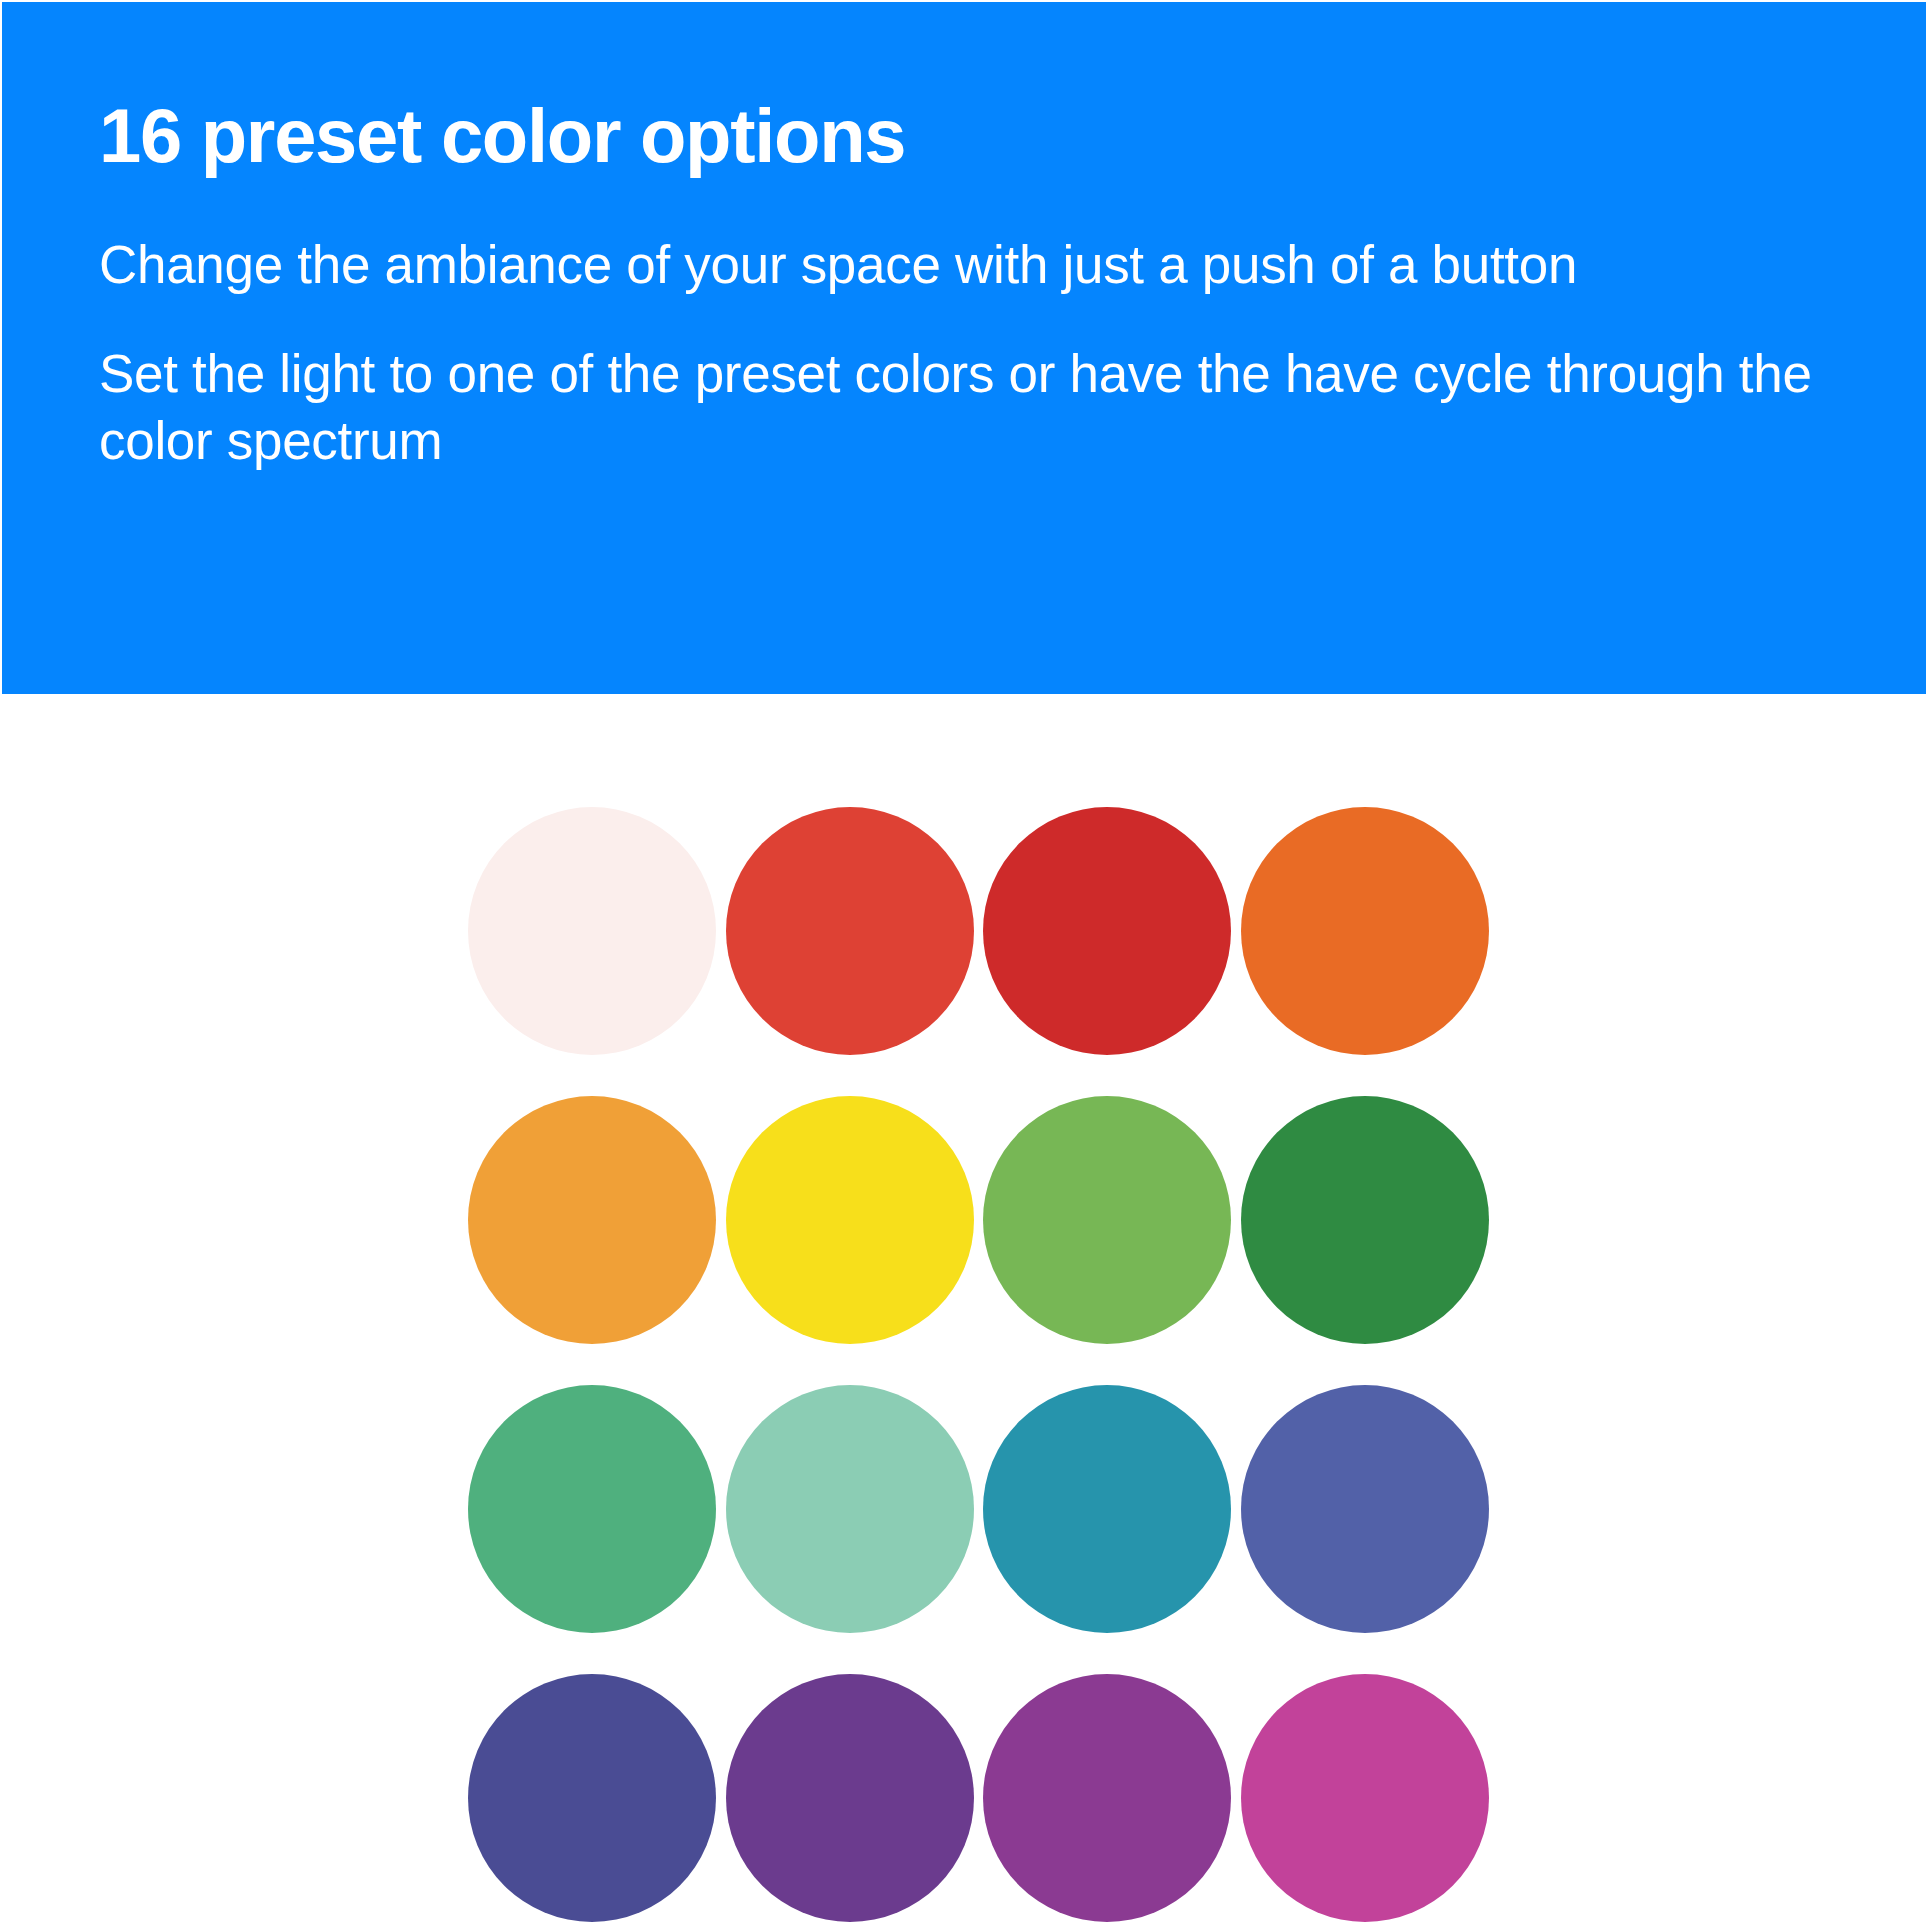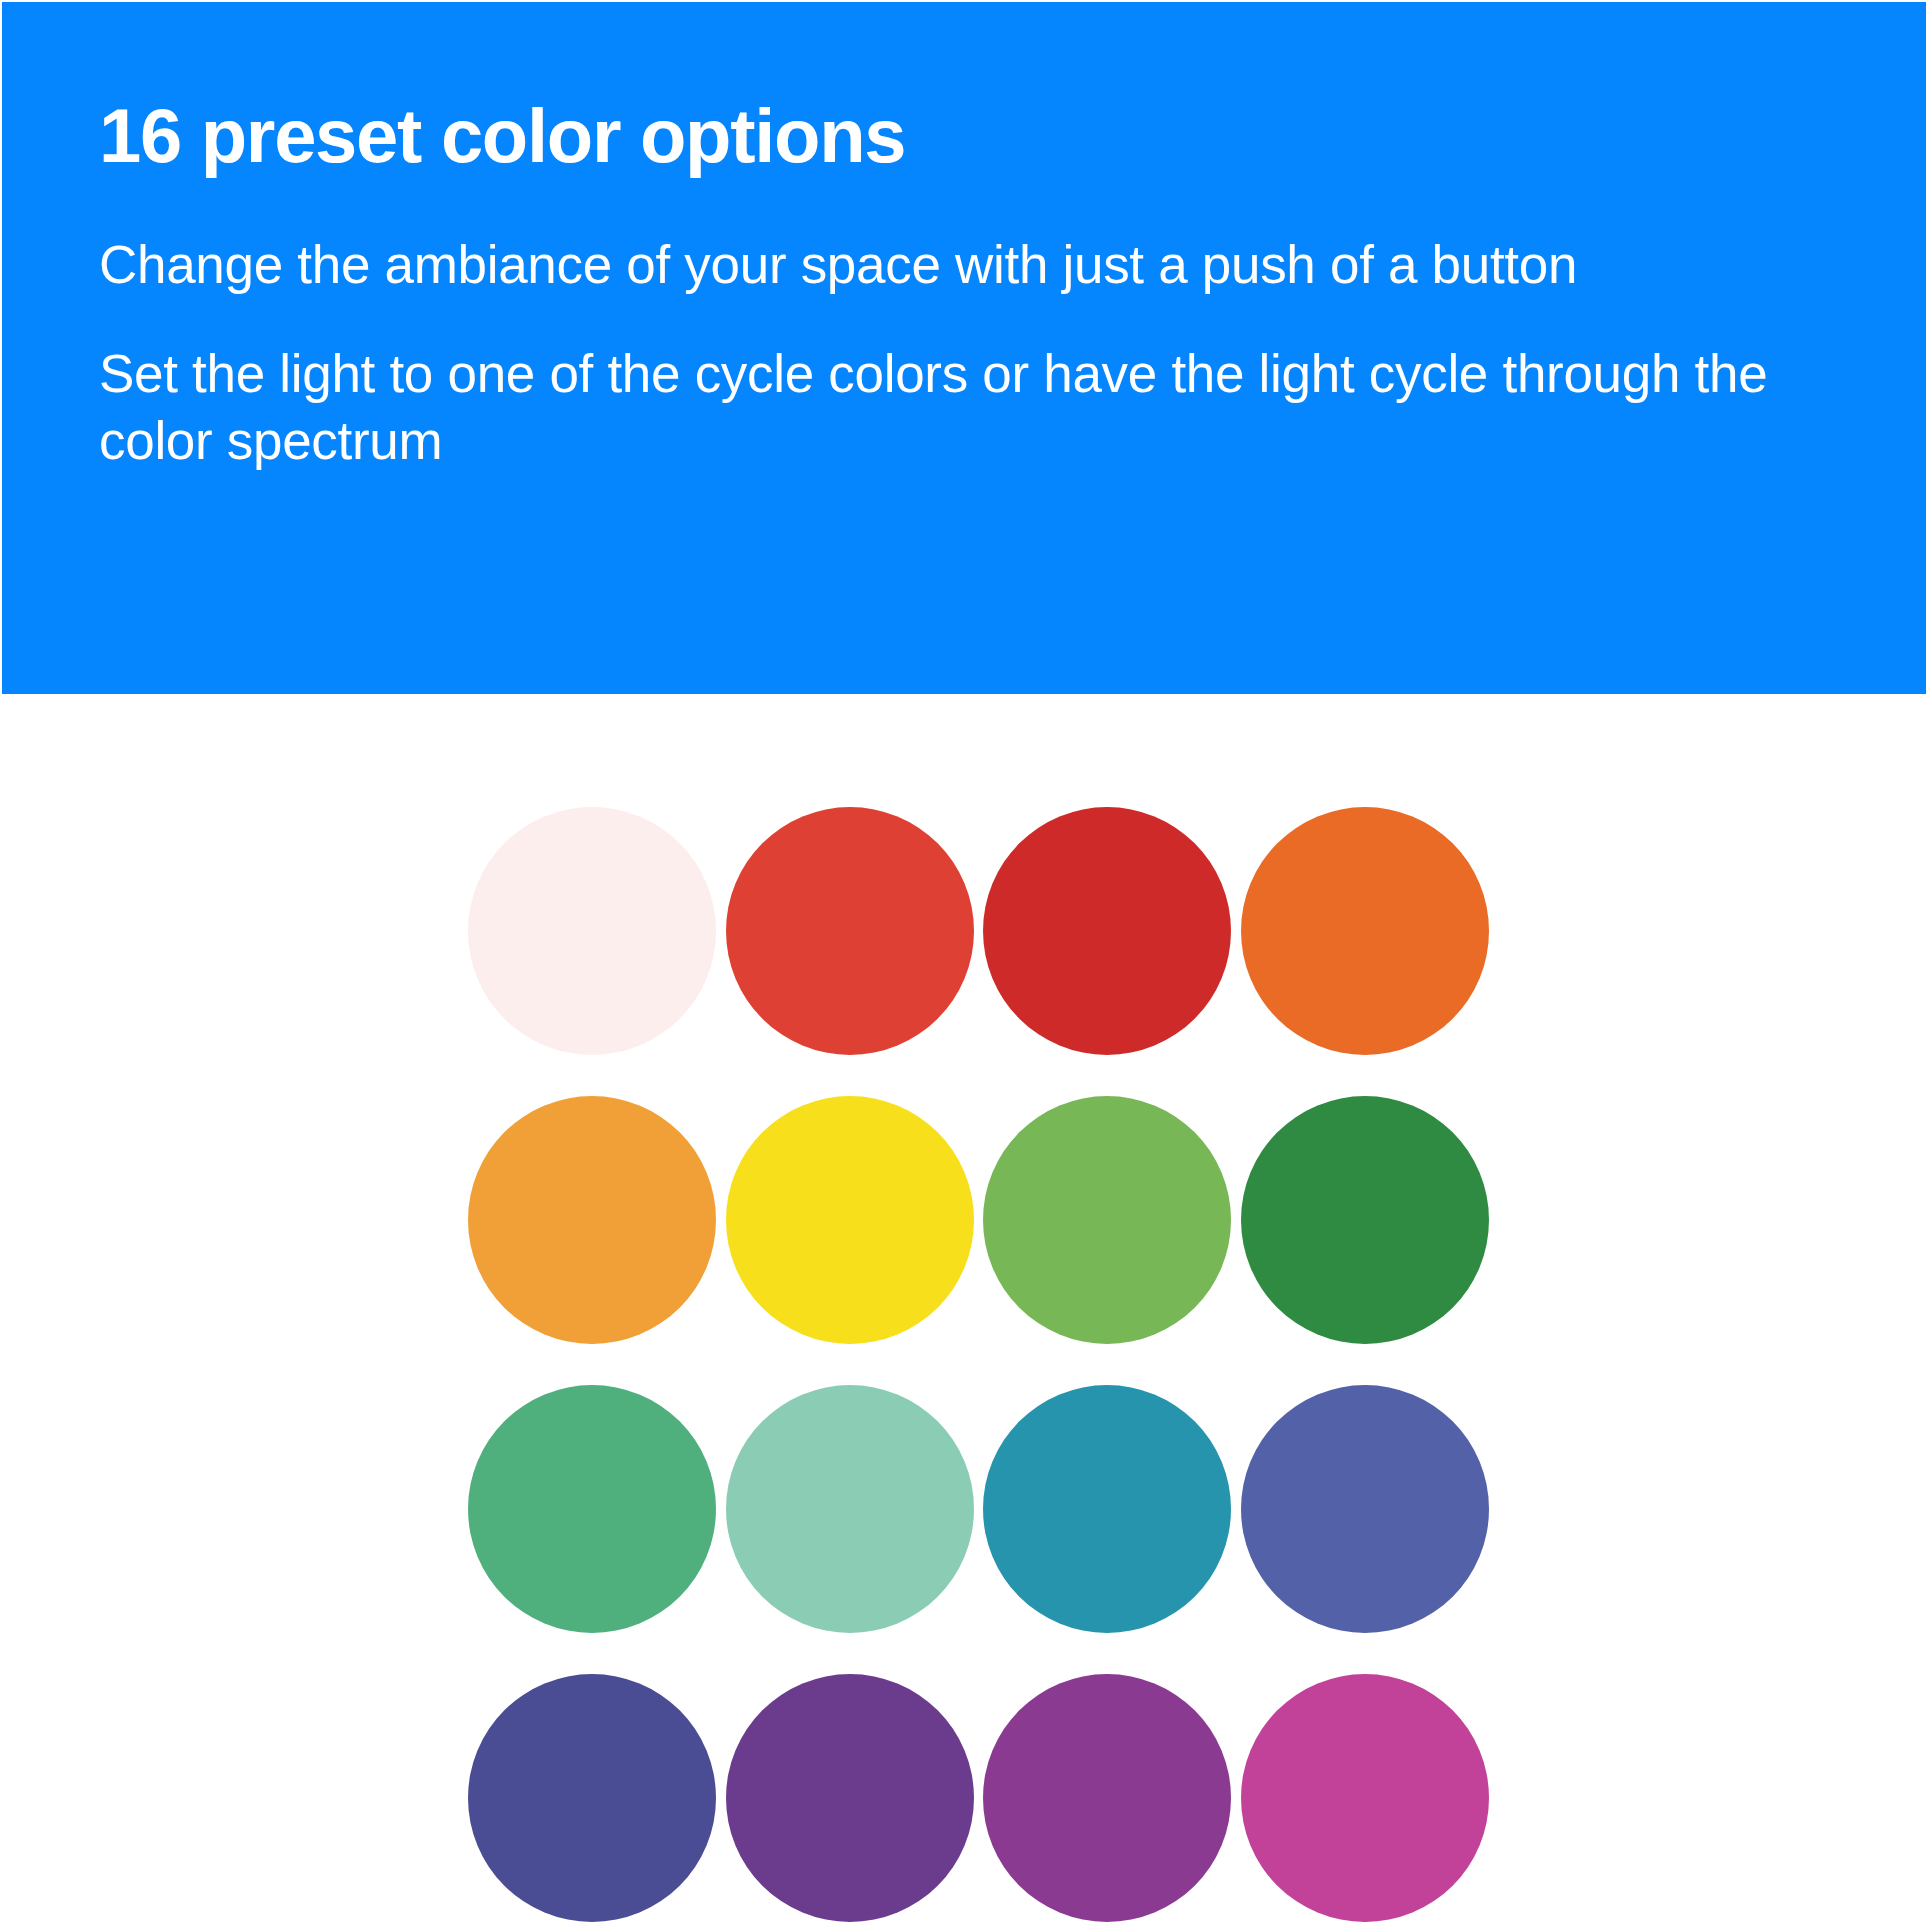--- a/index.html
+++ b/index.html
@@ -81,21 +81,21 @@
   }
 </style>
 </head>
 <body>
 
 <div class="page">
 
   <section class="hero">
     <h1 class="hero-title">16 preset color options</h1>
     <p class="hero-para">Change the ambiance of your space with just a push of a button</p>
-    <p class="hero-para">Set the light to one of the cycle colors or have the light cycle through the color spectrum</p>
+    <p class="hero-para">Set the light to one of the preset colors or have the have cycle through the color spectrum</p>
   </section>
 
   <section class="swatch-area">
     <div class="swatch-grid" id="swatch-grid">
         <div class="swatch" style="background: rgb(251, 238, 236);"></div>
         <div class="swatch" style="background: rgb(222, 65, 52);"></div>
         <div class="swatch" style="background: rgb(206, 42, 42);"></div>
         <div class="swatch" style="background: rgb(233, 107, 37);"></div>
         <div class="swatch" style="background: rgb(240, 160, 55);"></div>
         <div class="swatch" style="background: rgb(247, 223, 27);"></div>

